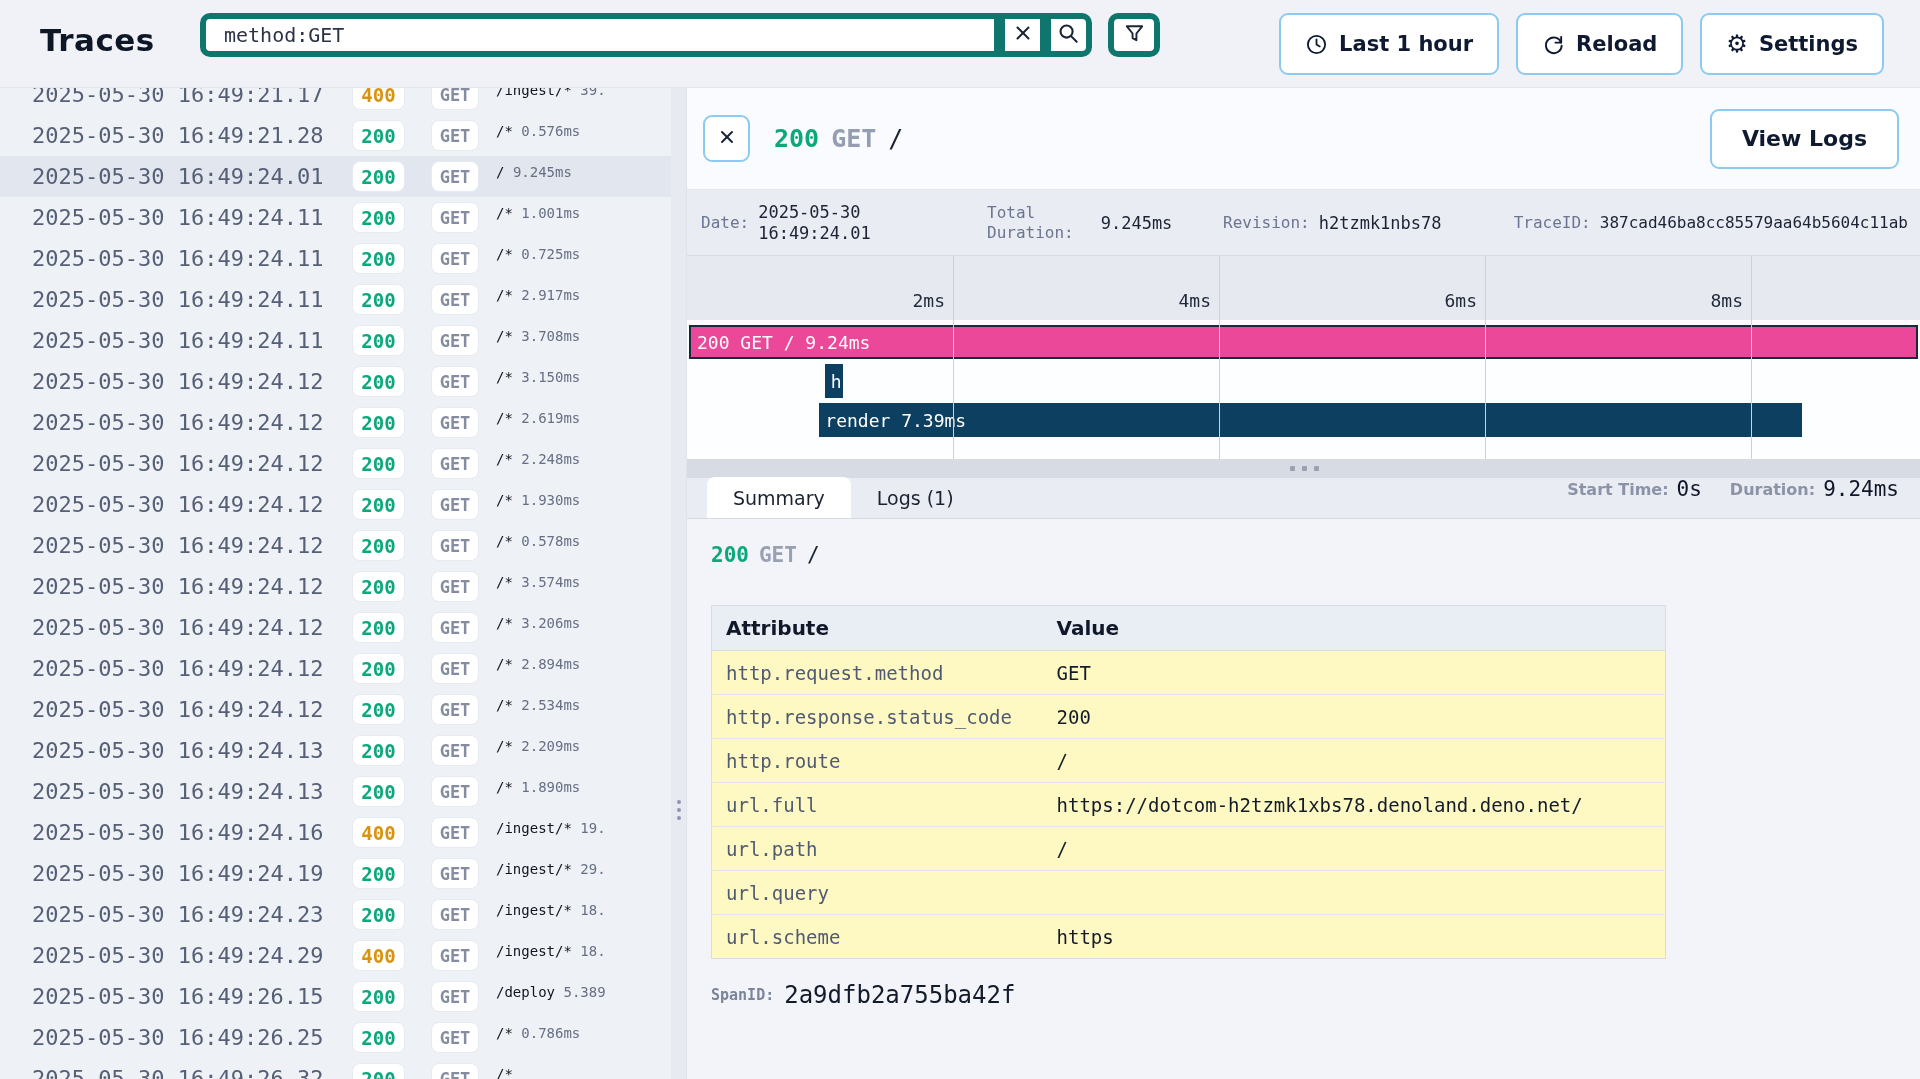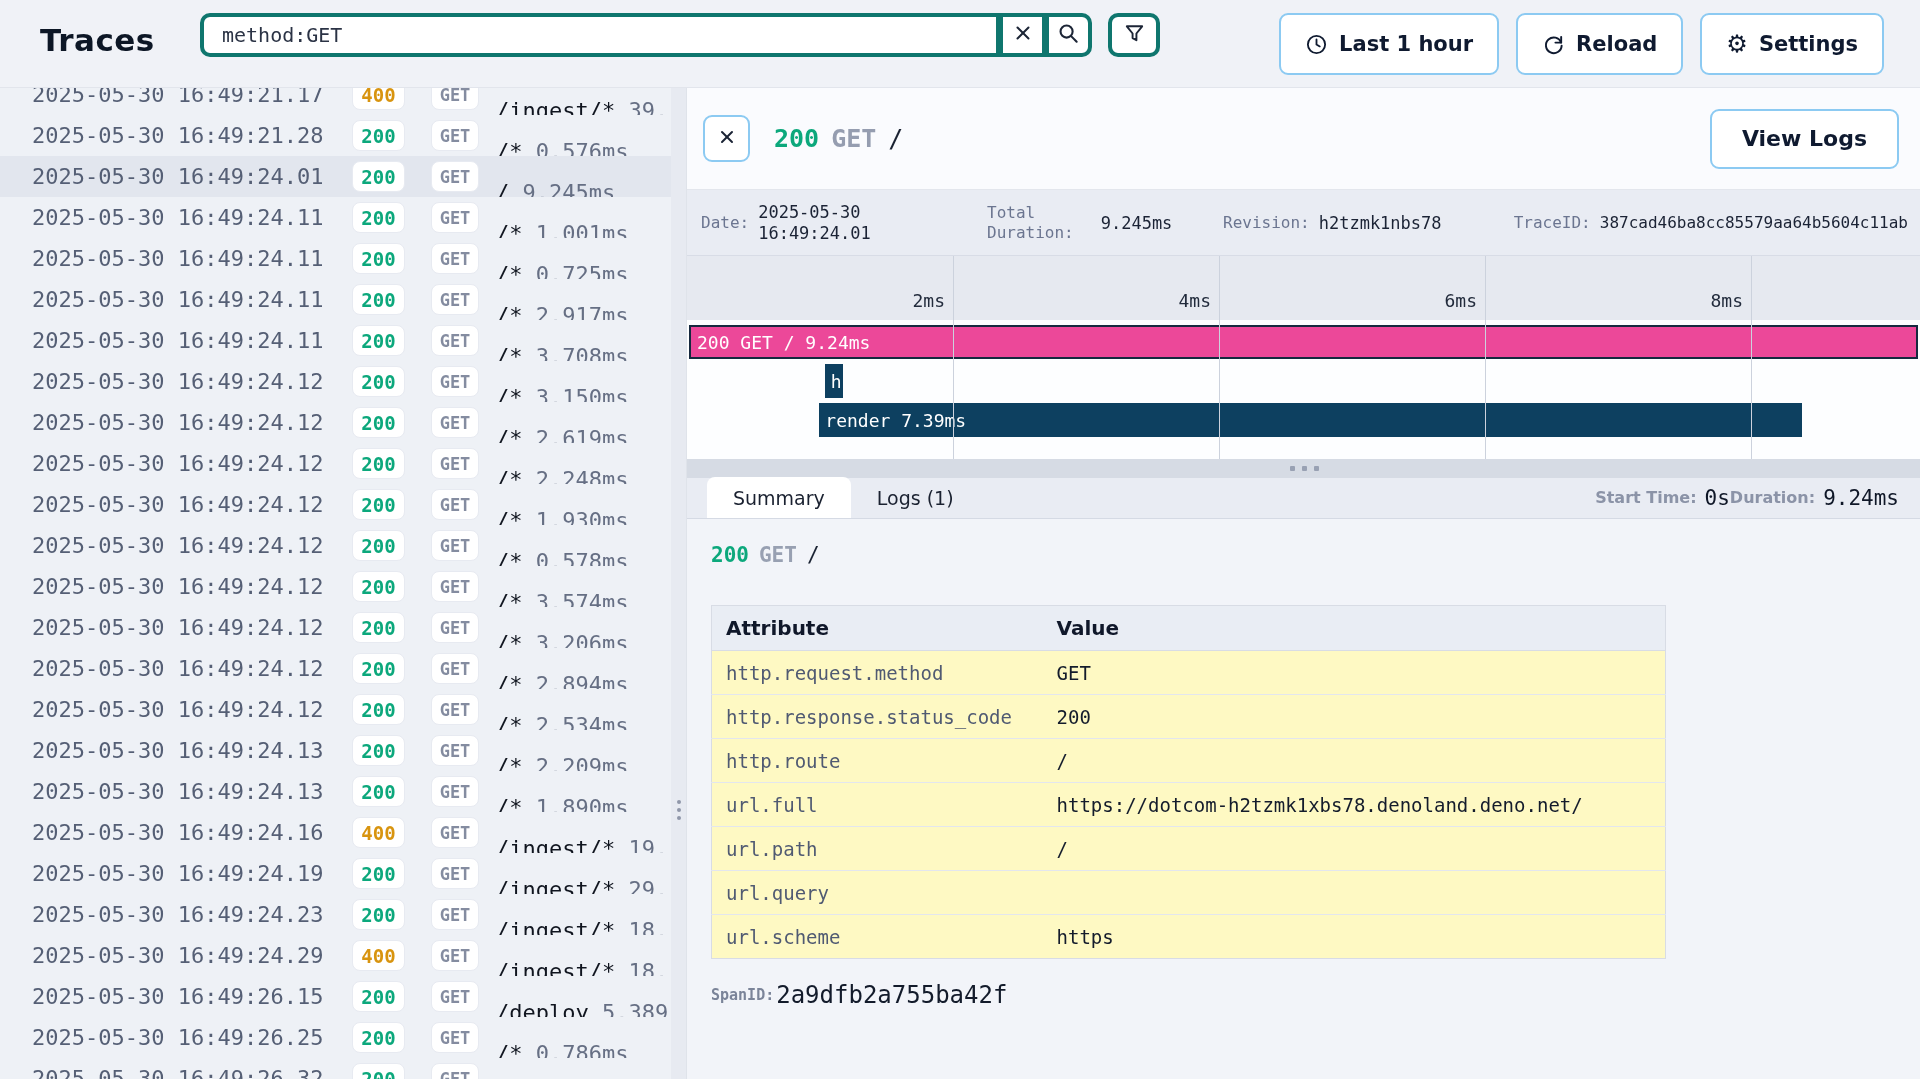--- a/index.html
+++ b/index.html
@@ -16,21 +16,21 @@
     position:absolute; left:0; top:0; width:1920px; height:88px;
     background:#f0f2f7; border-bottom:1px solid #e2e5ec;
     display:flex; align-items:center;
   }
   .page-title {
     position:absolute; left:40px; top:22px;
     font-size:31px; font-weight:bold; color:#0d1726; letter-spacing:0.5px;
   }
   .searchwrap { position:absolute; left:200px; top:13px; height:62px; display:flex; }
   .seg {
-    height:44px; background:#fff; border:4px solid #0f766e;
+    height:44px; background:#fff; border:6px solid #0f766e;
     display:flex; align-items:center; justify-content:center;
   }
   .seg.input-seg {
     width:800px; border-radius:10px 0 0 10px; justify-content:flex-start;
     font-family:"DejaVu Sans Mono","Liberation Mono",monospace;
     font-size:20px; color:#2b3345; padding:0 18px; outline:none;
   }
   .seg.icon-seg { width:47px; margin-left:-1px; cursor:pointer; color:#1c2536; }
   .seg.icon-seg.last { border-radius:0 10px 10px 0; }
   .seg.filter-seg { width:52px; margin-left:16px; border-radius:10px; cursor:pointer; color:#1c2536; }
@@ -65,21 +65,21 @@
   .badge {
     position:absolute; top:5px; height:31px; border-radius:8px;
     background:#fff; border:1px solid #e7eaf1;
     display:flex; align-items:center; justify-content:center;
     font-family:"DejaVu Sans Mono","Liberation Mono",monospace;
   }
   .badge.st { left:352px; width:53px; font-size:19px; font-weight:bold; }
   .badge.s200 { color:#0ca87c; }
   .badge.s400 { color:#d8940f; }
   .badge.mth { left:431px; width:48px; font-size:17px; font-weight:600; color:#848ca0; }
-  .trow .pc { position:absolute; left:496px; top:24px; font-size:22px; }
+  .trow .pc { position:absolute; left:496px; top:8px; font-size:14px; }
   .trow .pc b { font-weight:normal; color:#10151f; }
   .trow .pc i { font-style:normal; color:#666f84; }
 
   
   .vdivider {
     position:absolute; left:671px; top:88px; width:15px; height:991px;
     background:#e7eaf1; cursor:col-resize;
     display:flex; flex-direction:column; align-items:center;
   }
   .vdivider .dotcol { margin-top:712px; display:flex; flex-direction:column; gap:4px; }
@@ -161,21 +161,21 @@
   .tabbar {
     position:absolute; left:0; top:390px; width:1234px; height:41px;
     background:#e9ecf3; border-bottom:1px solid #d5dae4;
     display:flex; align-items:flex-end;
   }
   .tab {
     height:41px; padding:0 26px; display:flex; align-items:center;
     font-size:19px; color:#1a2130; cursor:pointer;
   }
   .tab.active { background:#fff; border-radius:8px 8px 0 0; margin-left:20px; }
-  .tabmeta { margin-left:auto; margin-right:22px; display:flex; align-items:center; height:41px; }
+  .tabmeta { margin-left:auto; margin-right:22px; display:flex; align-items:flex-start; gap:28px; height:41px; }
   .tabmeta .pair { display:flex; align-items:center; gap:8px; }
   .tabmeta .ml { font-size:16px; font-weight:bold; color:#8b93a7; }
   .tabmeta .mv { font-family:"DejaVu Sans Mono","Liberation Mono",monospace; font-size:21px; color:#0f1727; }
 
   
   .dcontent { position:absolute; left:0; top:431px; width:1234px; height:560px; background:#f2f4f9; padding:24px; }
   .sheading {
     font-family:"DejaVu Sans Mono","Liberation Mono",monospace;
     font-size:21px; display:flex; gap:10px; align-items:baseline; height:36px;
   }
@@ -187,21 +187,21 @@
     height:45px; background:#e9edf4; text-align:left; padding:0 14px;
     font-size:20px; font-weight:bold; color:#10182a; border-bottom:1px solid #d8dce5;
   }
   .attrtable td {
     height:44px; padding:0 14px; border-bottom:1px solid #e3e6ee;
     font-family:"DejaVu Sans Mono","Liberation Mono",monospace; font-size:19px;
   }
   .attrtable td.k { width:331px; color:#505a72; }
   .attrtable td.v { color:#141c2c; }
   .attrtable tr:last-child td { border-bottom:none; }
-  .spanid { margin-top:22px; display:flex; align-items:center; gap:2px; }
+  .spanid { margin-top:22px; display:flex; align-items:center; gap:10px; }
   .spanid .lbl { font-family:"DejaVu Sans Mono","Liberation Mono",monospace; font-size:15px; font-weight:bold; color:#7b8499; }
   .spanid .val { font-family:"DejaVu Sans Mono","Liberation Mono",monospace; font-size:24px; color:#131b2b; }
 </style>
 </head>
 <body>
 
 <div class="topbar">
   <div class="page-title">Traces</div>
 
   <div class="searchwrap">

